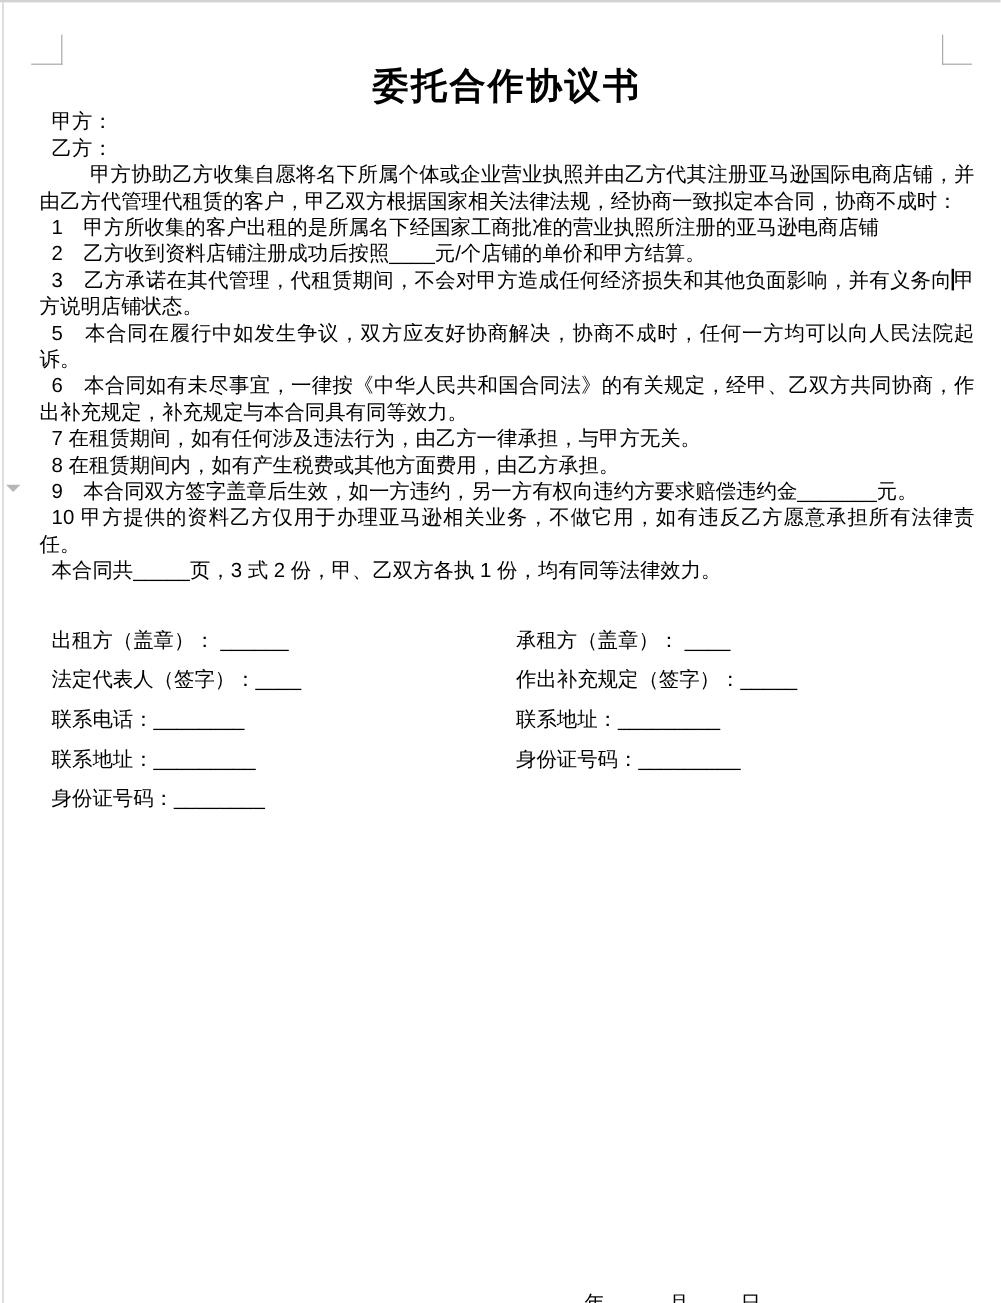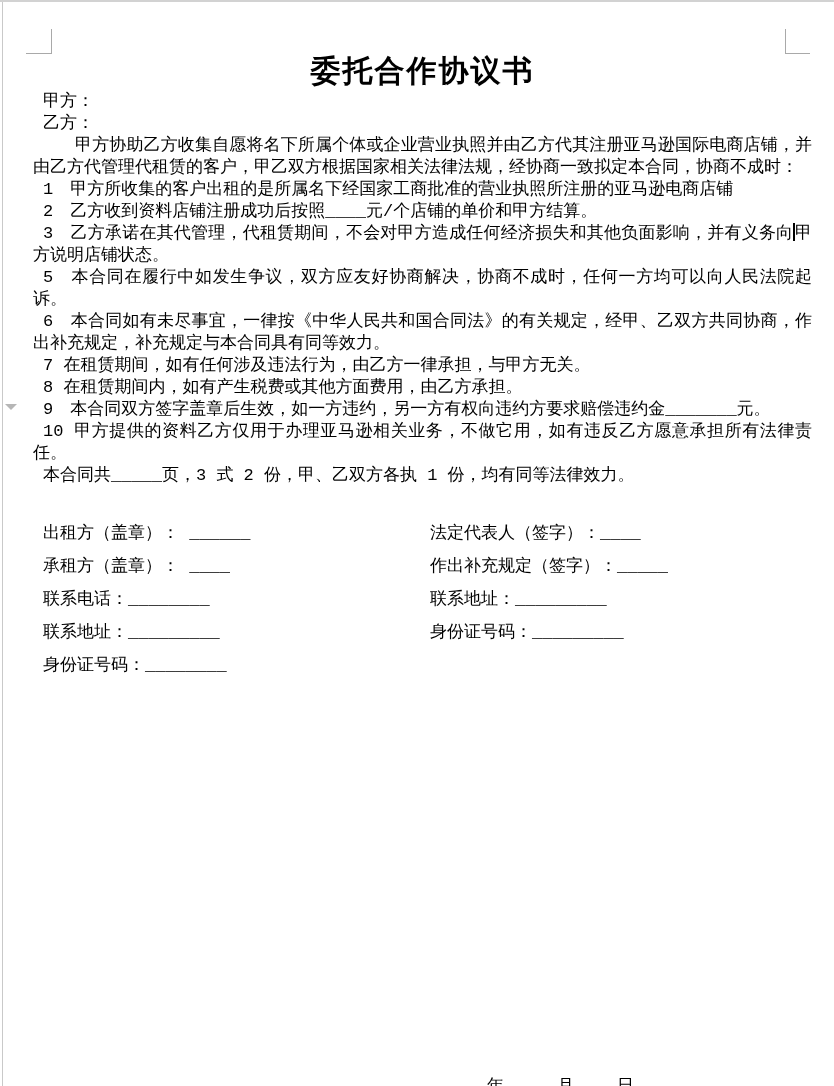--- a/index.html
+++ b/index.html
@@ -1,19 +1,19 @@
 <!DOCTYPE html>
 <html><head>
 <meta charset="utf-8">
 <style>
   html,body{margin:0;padding:0;background:#ffffff;}
   .page{
     position:relative;width:834px;height:1086px;background:#ffffff;
     overflow:hidden;color:#000;
-    font-family:Liberation Mono, monospace;
+    font-family:Liberation Sans, sans-serif;
   }
   .edge-top{position:absolute;top:0;left:0;width:834px;height:2px;background:#d2d2d2;}
   .edge-left{position:absolute;top:2px;left:2px;width:1px;height:1084px;background:#c9c9c9;}
   .mark-tl{position:absolute;left:26px;top:29px;width:25px;height:24px;
     border-right:1px solid #a9a9a9;border-bottom:1px solid #a9a9a9;}
   .mark-tr{position:absolute;left:785px;top:29px;width:24px;height:24px;
     border-left:1px solid #a9a9a9;border-bottom:1px solid #a9a9a9;}
   .margin-marker{position:absolute;left:5px;top:404px;width:0;height:0;
     border-left:6px solid transparent;border-right:6px solid transparent;
     border-top:6px solid #b6b6b6;}
@@ -60,22 +60,22 @@
     <p class="clause">6　本合同如有未尽事宜，一律按《中华人民共和国合同法》的有关规定，经甲、乙双方共同协商，作出补充规定，补充规定与本合同具有同等效力。</p>
     <p class="clause">7 在租赁期间，如有任何涉及违法行为，由乙方一律承担，与甲方无关。</p>
     <p class="clause">8 在租赁期间内，如有产生税费或其他方面费用，由乙方承担。</p>
     <p class="clause">9　本合同双方签字盖章后生效，如一方违约，另一方有权向违约方要求赔偿违约金_______元。</p>
     <p class="clause">10 甲方提供的资料乙方仅用于办理亚马逊相关业务，不做它用，如有违反乙方愿意承担所有法律责任。</p>
 
     <p class="copies">本合同共_____页，3 式 2 份，甲、乙双方各执 1 份，均有同等法律效力。</p>
 
     <div class="sig-grid">
       <p class="sig-cell">出租方（盖章）：  ______</p>
+      <p class="sig-cell">承租方（盖章）：  ____</p>
       <p class="sig-cell">法定代表人（签字）：____</p>
-      <p class="sig-cell">承租方（盖章）：  ____</p>
       <p class="sig-cell">作出补充规定（签字）：_____</p>
       <p class="sig-cell">联系电话：________</p>
       <p class="sig-cell">联系地址：_________</p>
       <p class="sig-cell">联系地址：_________</p>
       <p class="sig-cell">身份证号码：_________</p>
       <p class="sig-cell">身份证号码：________</p>
     </div>
   </div>
 
   <span class="ghost ghost-year">年</span>

